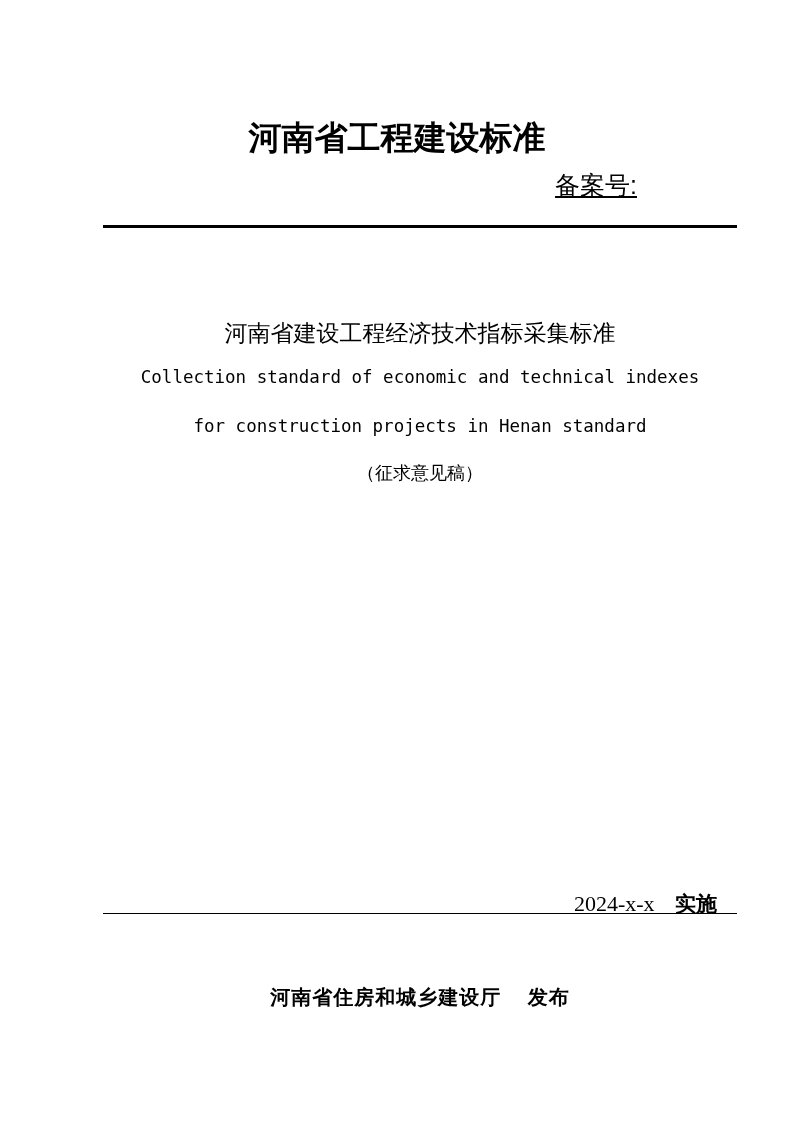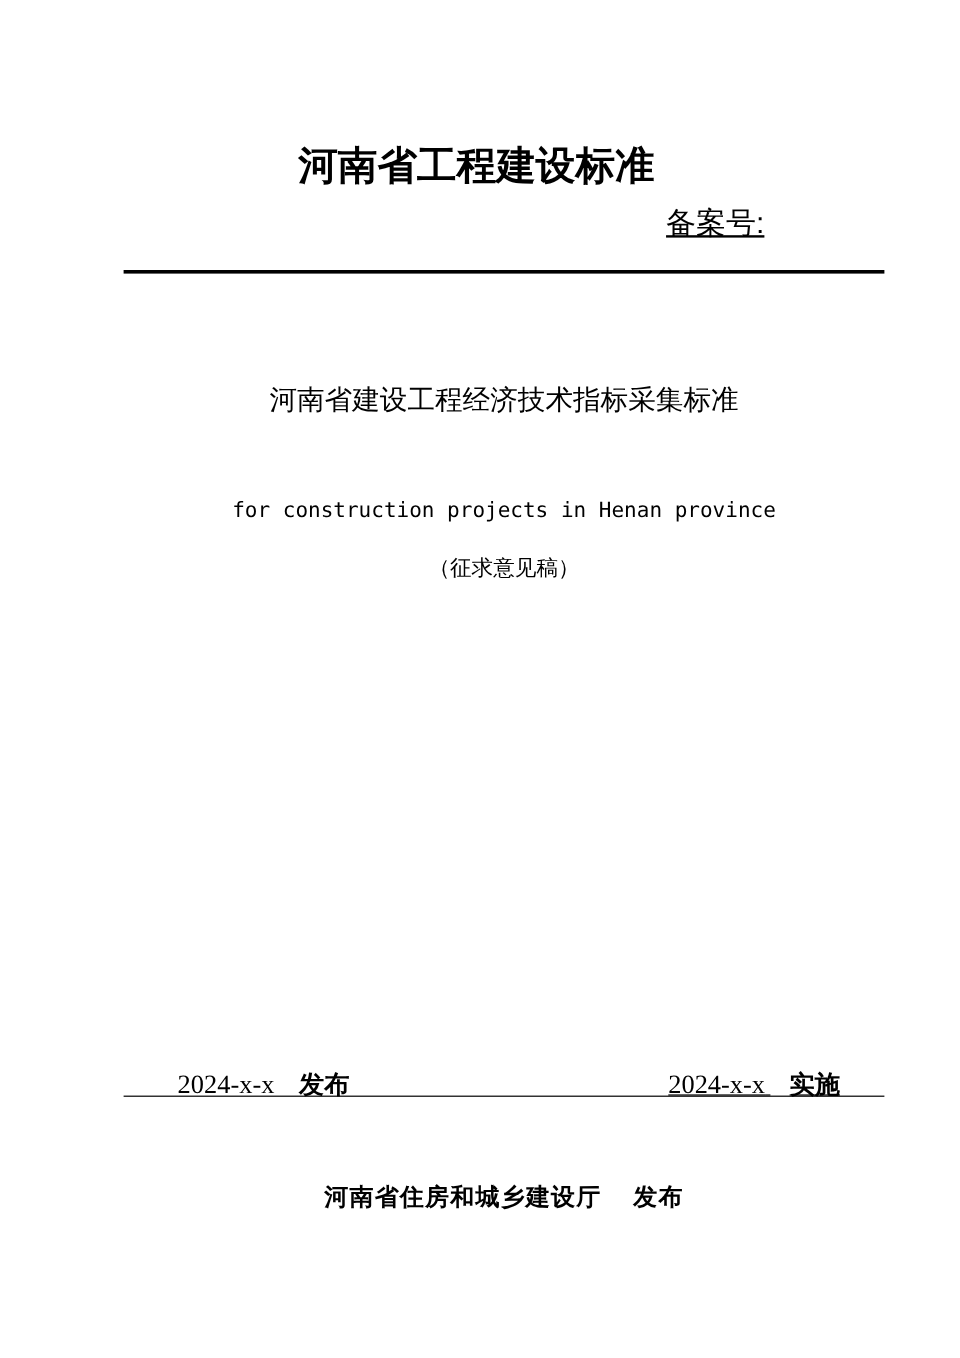--- a/index.html
+++ b/index.html
@@ -87,21 +87,21 @@
     background: #000000;
     border: none;
     margin: 0;
   }
   .date-group {
     position: absolute;
     top: 890px;
     white-space: nowrap;
   }
   .date-group.left  { left: 148px; }
-  .date-group.right { right: 100px; text-decoration: underline; }
+  .date-group.right { right: 83px; }
   .date-value {
     font-family: "Liberation Serif", serif;
     font-size: 22px;
     font-weight: normal;
   }
   .date-label {
     font-family: "Liberation Sans", sans-serif;
     font-size: 21px;
     font-weight: bold;
     margin-left: 16px;
@@ -123,29 +123,26 @@
   <h1 class="doc-category">河南省工程建设标准</h1>
 
   <div class="record-row">
     <span>备案号:</span>
   </div>
 
   <div class="thick-rule"></div>
 
   <p class="col-line title-zh">河南省建设工程经济技术指标采集标准</p>
 
+  <p class="col-line title-en title-en1">Collection standard of economic and technical indexes</p>
 
-  <p class="col-line title-en title-en2">for construction projects in Henan province</p>
+  <p class="col-line title-en title-en2">for construction projects in Henan standard</p>
 
   <p class="col-line draft-note">（征求意见稿）</p>
 
-  <div class="date-group left">
-    <span class="date-value">2024-x-x</span>
-    <span class="date-label">发布</span>
-  </div>
 
   <div class="date-group right">
     <span class="date-value">2024-x-x</span>
     <span class="date-label">实施</span>
   </div>
 
   <div class="thin-rule"></div>
 
   <p class="col-line publisher-row">
     <span>河南省住房和城乡建设厅</span>

